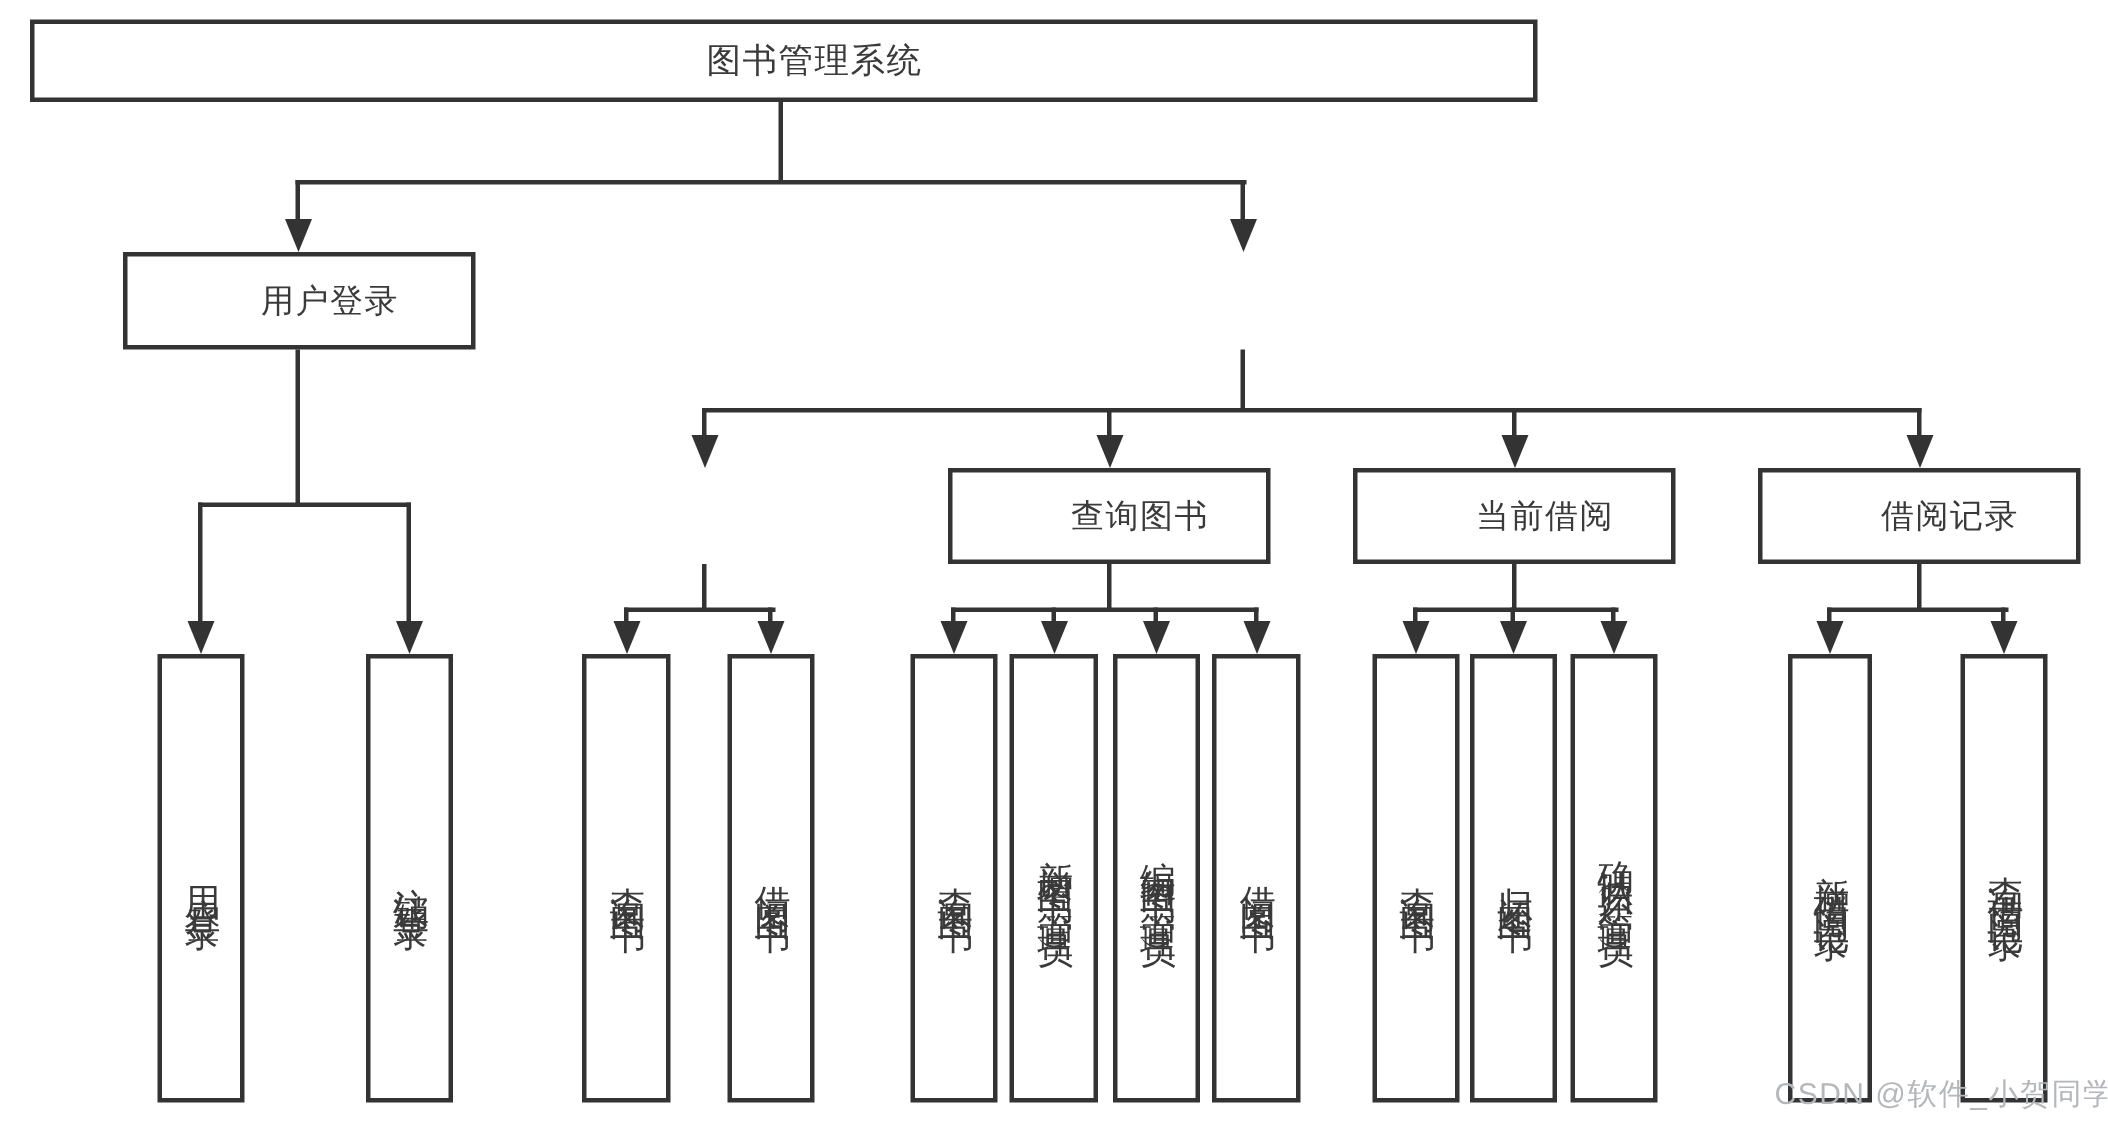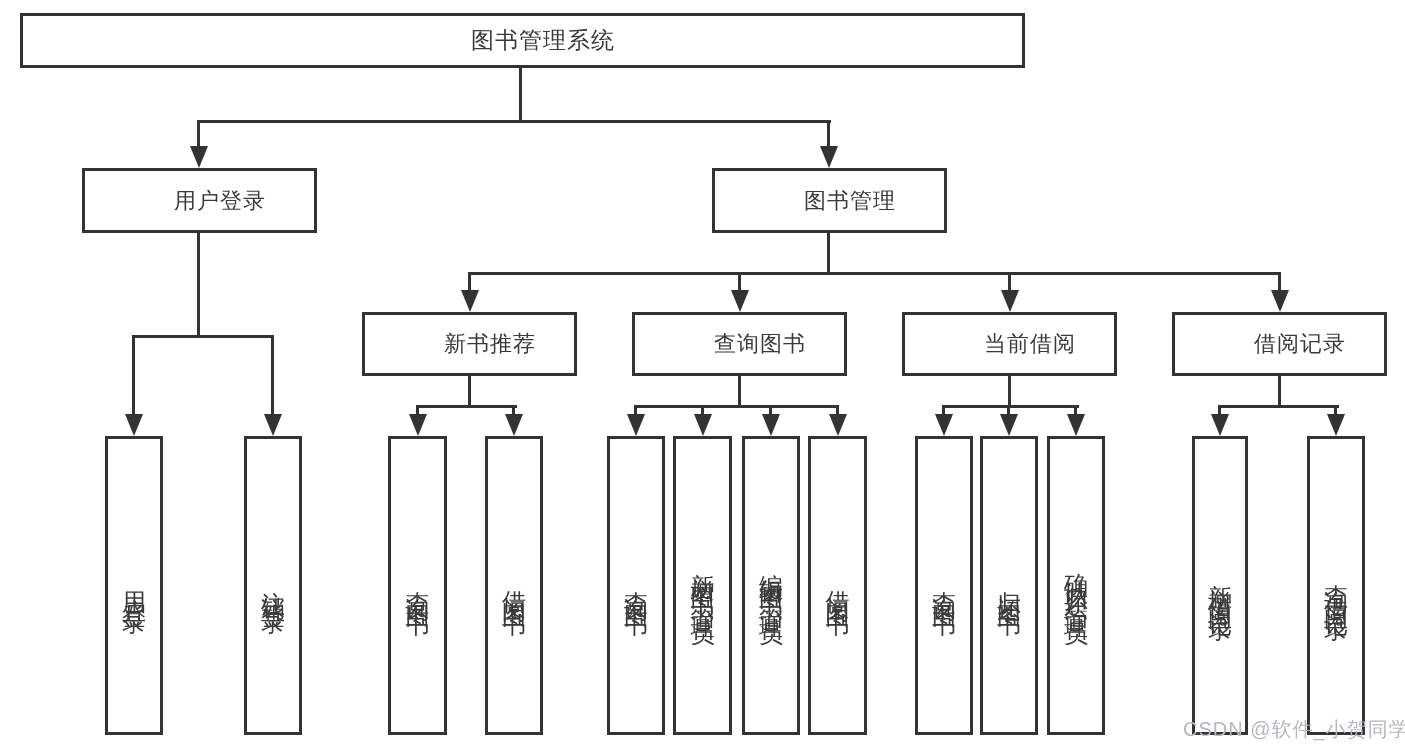--- a/index.html
+++ b/index.html
@@ -49,45 +49,39 @@
   <div class="vline" style="left:519px;top:68px;height:52px;"></div>
   <div class="hline" style="left:197px;top:120px;width:634px;"></div>
   <div class="vline" style="left:197px;top:120px;height:28px;"></div>
   <div class="arrow" style="left:190px;top:146px;"></div>
   <div class="vline" style="left:827px;top:120px;height:28px;"></div>
   <div class="arrow" style="left:820px;top:146px;"></div>
 
   <div class="box hbox" style="left:82px;top:168px;width:235px;height:65px;">
     <span>用户登录</span>
   </div>
-  <div class="box hbox" style="left:712px;top:168px;width:235px;height:65px;">
-    <span>图书管理</span>
-  </div>
 
   <div class="vline" style="left:197px;top:233px;height:105px;"></div>
   <div class="hline" style="left:132px;top:335px;width:142px;"></div>
   <div class="vline" style="left:132px;top:335px;height:82px;"></div>
   <div class="arrow" style="left:125px;top:414px;"></div>
   <div class="vline" style="left:271px;top:335px;height:82px;"></div>
   <div class="arrow" style="left:264px;top:414px;"></div>
 
   <div class="vline" style="left:827px;top:233px;height:41px;"></div>
   <div class="hline" style="left:468px;top:272px;width:813px;"></div>
   <div class="vline" style="left:468px;top:272px;height:22px;"></div>
   <div class="arrow" style="left:461px;top:290px;"></div>
   <div class="vline" style="left:738px;top:272px;height:22px;"></div>
   <div class="arrow" style="left:731px;top:290px;"></div>
   <div class="vline" style="left:1008px;top:272px;height:22px;"></div>
   <div class="arrow" style="left:1001px;top:290px;"></div>
   <div class="vline" style="left:1278px;top:272px;height:22px;"></div>
   <div class="arrow" style="left:1271px;top:290px;"></div>
 
-  <div class="box hbox" style="left:362px;top:312px;width:215px;height:64px;">
-    <span>新书推荐</span>
-  </div>
   <div class="box hbox" style="left:632px;top:312px;width:215px;height:64px;">
     <span>查询图书</span>
   </div>
   <div class="box hbox" style="left:902px;top:312px;width:215px;height:64px;">
     <span>当前借阅</span>
   </div>
   <div class="box hbox" style="left:1172px;top:312px;width:215px;height:64px;">
     <span>借阅记录</span>
   </div>
 

